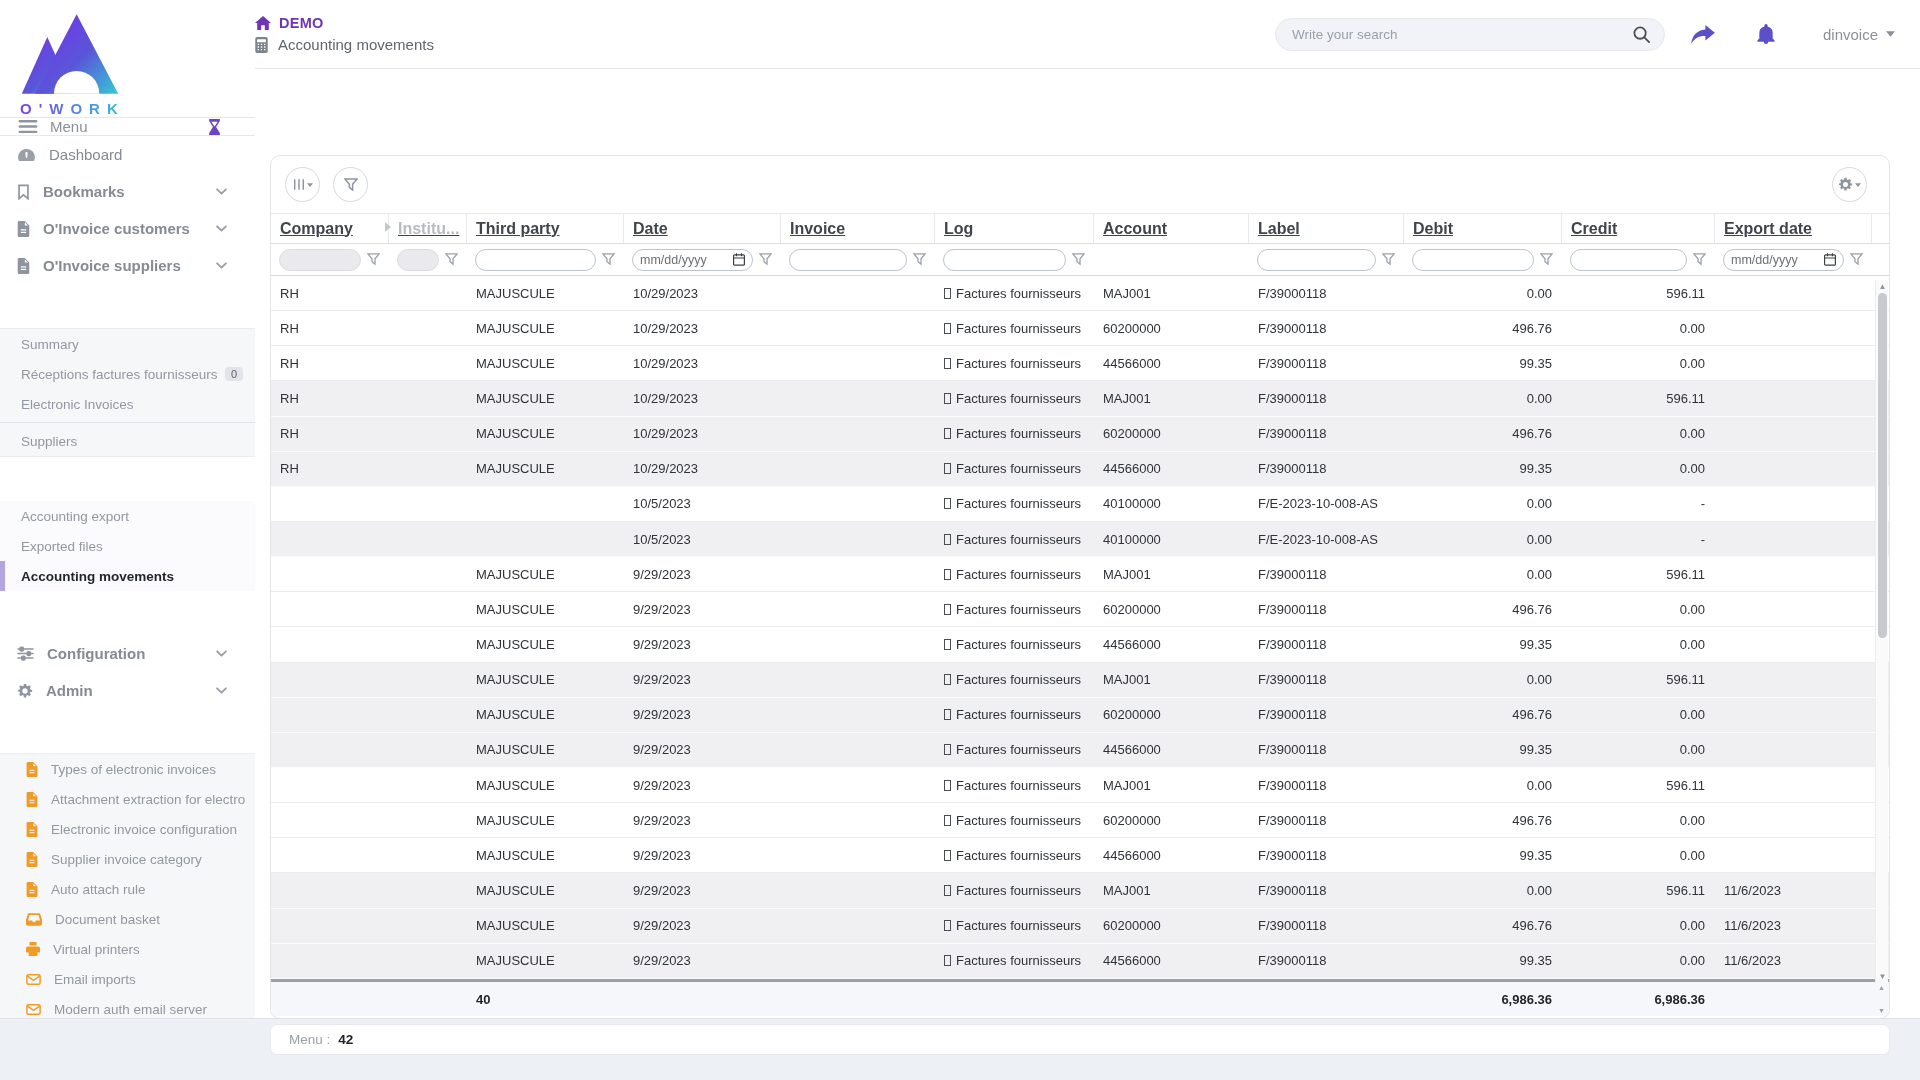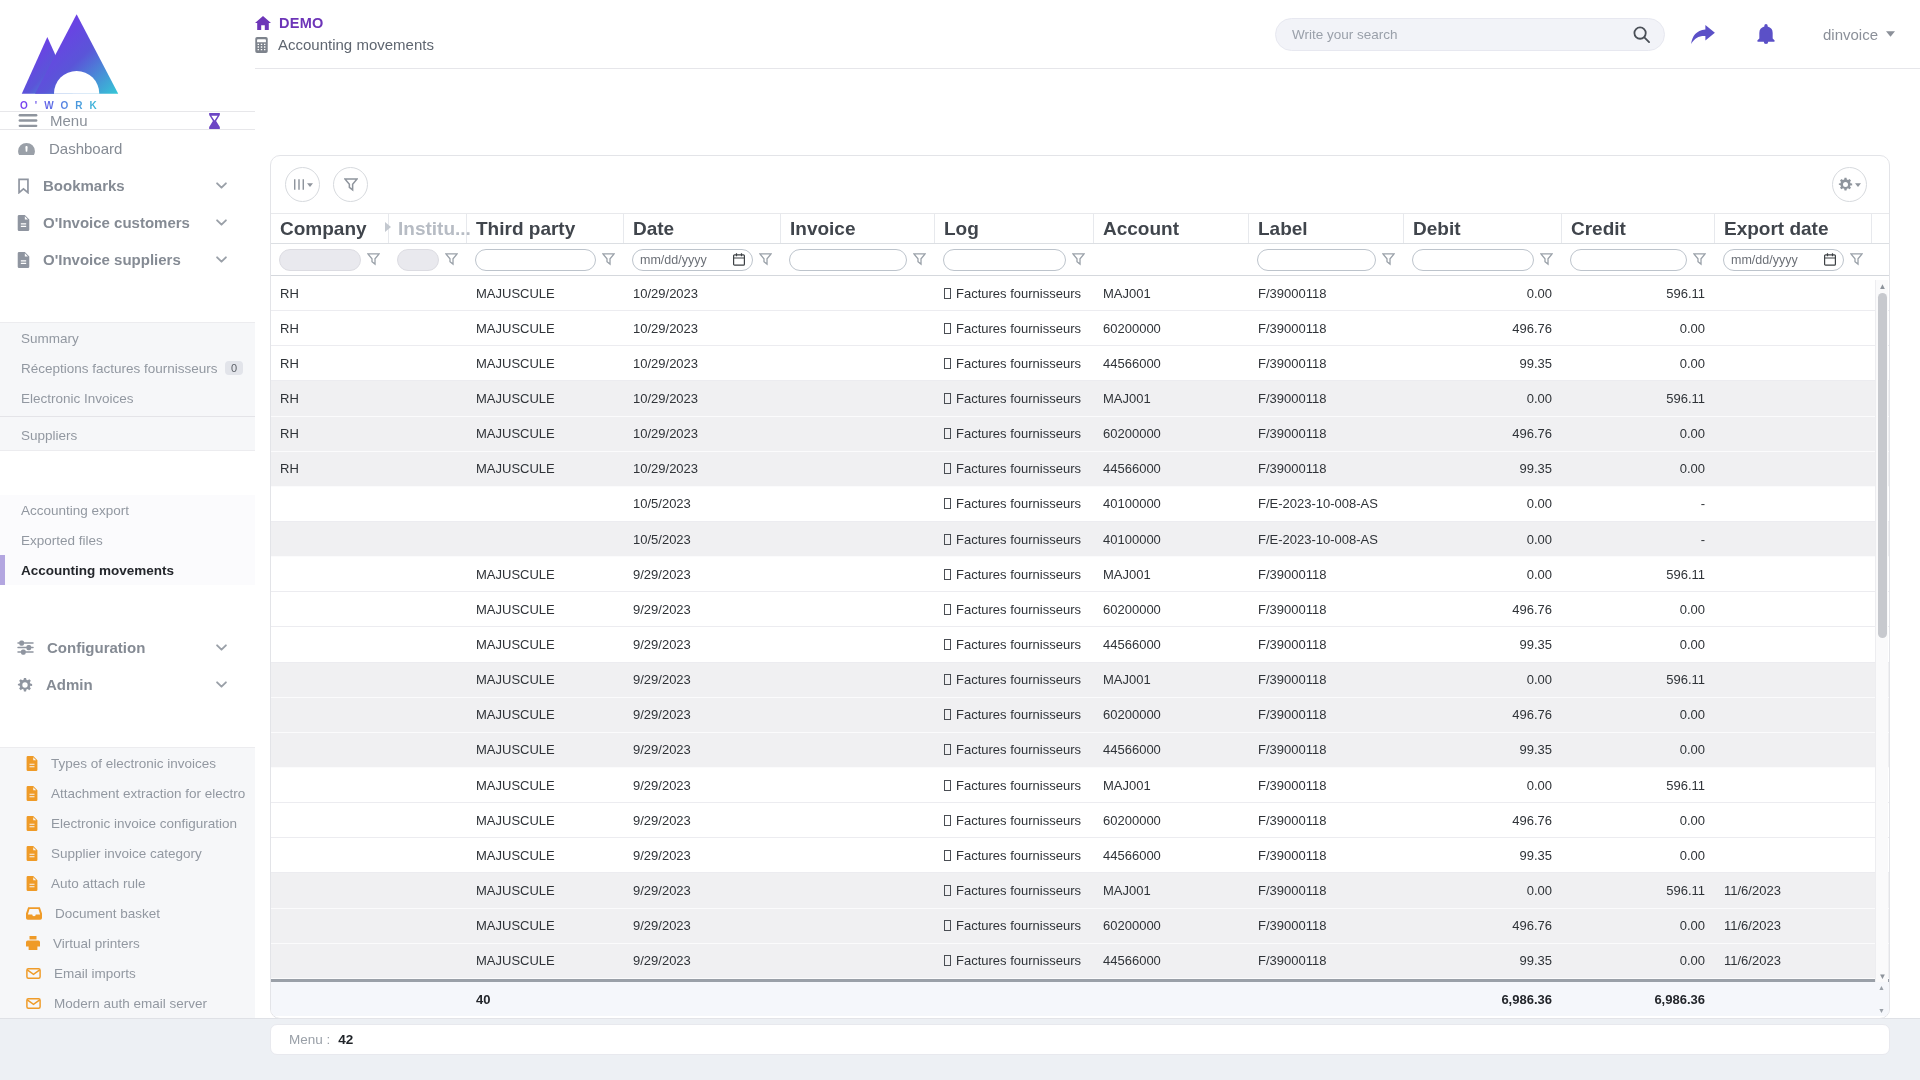--- a/index.html
+++ b/index.html
@@ -4,21 +4,21 @@
 <style>
   html,body{margin:0;padding:0;width:1920px;height:1080px;overflow:hidden;
     font-family:"Liberation Sans",sans-serif;background:#ffffff;}
   *{box-sizing:border-box;}
   .app{display:flex;width:1920px;height:1080px;}
 
   
   .sidebar{width:255px;height:1080px;background:#fff;flex:0 0 255px;display:flex;flex-direction:column;overflow:hidden;}
   .logo-block{height:147px;display:flex;flex-direction:column;align-items:flex-start;padding:10px 0 0 18px;}
   .logo-mark{width:104px;height:86px;}
-  .brand{font-size:10px;font-weight:700;letter-spacing:7px;margin:4px 0 0 2px;
+  .brand{font-size:15px;font-weight:700;letter-spacing:7px;margin:4px 0 0 2px;
     background:linear-gradient(90deg,#7a3cf0,#33c3d4);-webkit-background-clip:text;background-clip:text;color:transparent;}
   .menu-row{height:45px;border-top:1px solid #e7e7ea;border-bottom:1px solid #e7e7ea;display:flex;align-items:center;padding:0 34px 0 18px;}
   .menu-row .lab{font-size:15px;color:#8a9099;margin-left:12px;flex:1;}
   .side-nav{flex:1;display:flex;flex-direction:column;gap:44px;}
   .sec-sub,.sec-subicons{background:#f6f7f9;border-top:1px solid #ececef;border-bottom:1px solid #ececef;}
   .sec-sub2{background:#fbfbfd;}
   .itm{display:flex;align-items:center;cursor:pointer;white-space:nowrap;overflow:hidden;}
   .itm.top{height:37px;padding:0 28px 0 17px;color:#858b94;font-size:15px;}
   .itm.top.bold .lab{font-weight:700;}
   .itm .lab{margin-left:13px;overflow:hidden;text-overflow:clip;}
@@ -53,21 +53,21 @@
   .content .gray-strip{position:absolute;left:-255px;right:0;top:949px;bottom:0;background:#edf0f4;border-top:1px solid #dfe1e6;}
 
   
   .card{position:absolute;left:15px;top:86px;width:1620px;height:864px;background:#fff;border:1px solid #e3e4e8;border-radius:10px;z-index:1;overflow:hidden;}
   .card-toolbar{height:58px;display:flex;align-items:center;padding:0 22px 0 14px;border-bottom:1px solid #e8e9ec;}
   .circle-btn{width:35px;height:35px;border-radius:50%;border:1px solid #d7dade;background:#fff;display:flex;align-items:center;justify-content:center;margin-right:13px;cursor:pointer;color:#8f959d;}
   .circle-btn .caret{margin-left:2px;color:#8f959d;}
   .circle-btn.right{margin:0 0 0 auto;}
   .ghead,.gfilter,.gtotals{display:grid;align-items:center;}
   .ghead{height:30px;border-bottom:1px solid #dcdfe3;}
-  .hcell{height:100%;display:flex;align-items:center;padding-left:9px;border-right:1px solid #e7e9ed;position:relative;font-size:19px;font-weight:700;color:#40454c;cursor:pointer;}
+  .hcell{height:100%;display:flex;align-items:center;padding-left:9px;border-right:1px solid #e7e9ed;position:relative;font-size:16px;font-weight:700;color:#40454c;cursor:pointer;text-decoration:underline;}
   .hcell.muted .hlab{color:#b7bcc4;}
   .hcell.filler{border-right:none;cursor:default;}
   .coltoggle{position:absolute;right:-3px;top:8px;}
   .gfilter{height:32px;border-bottom:1px solid #d5d8dd;}
   .fcell{display:flex;align-items:center;padding-left:8px;}
   .pill{height:22px;border:1px solid #bdc4cc;border-radius:11px;background:#fff;flex:1;max-width:calc(100% - 28px);display:flex;align-items:center;padding:0 7px;}
   .pill.disabled{background:#e9e9ee;border-color:#dcdce2;}
   .pill .ph{font-size:12.5px;color:#6c7077;flex:1;}
   .pill .cal{margin-left:2px;}
   .fun{margin-left:6px;flex:0 0 auto;}

